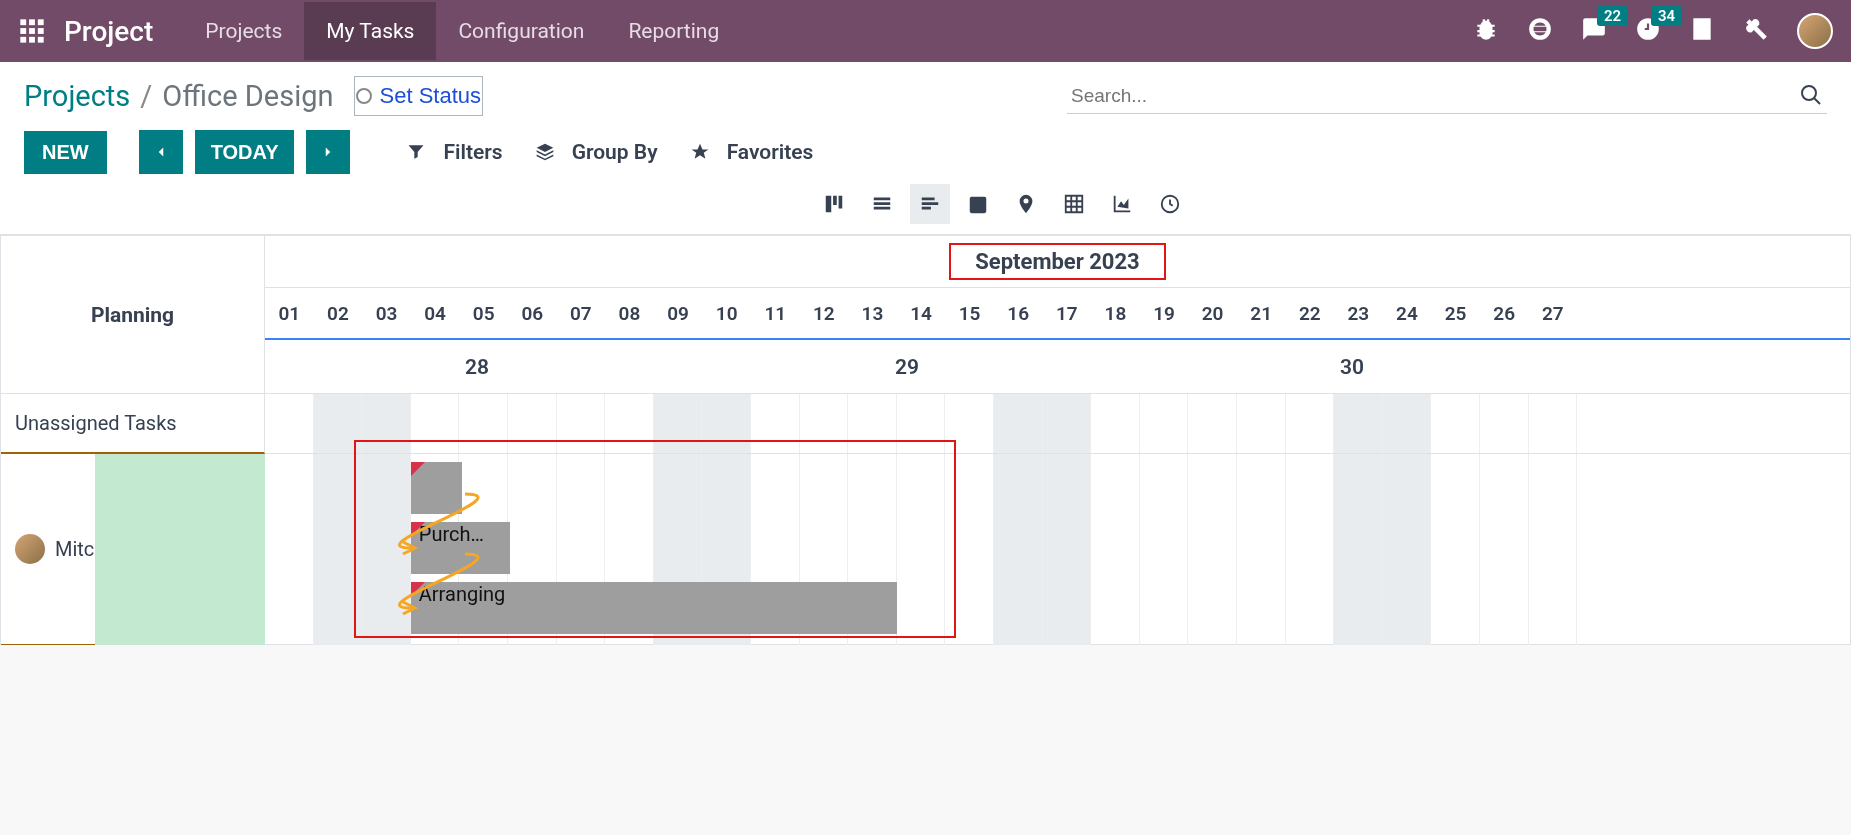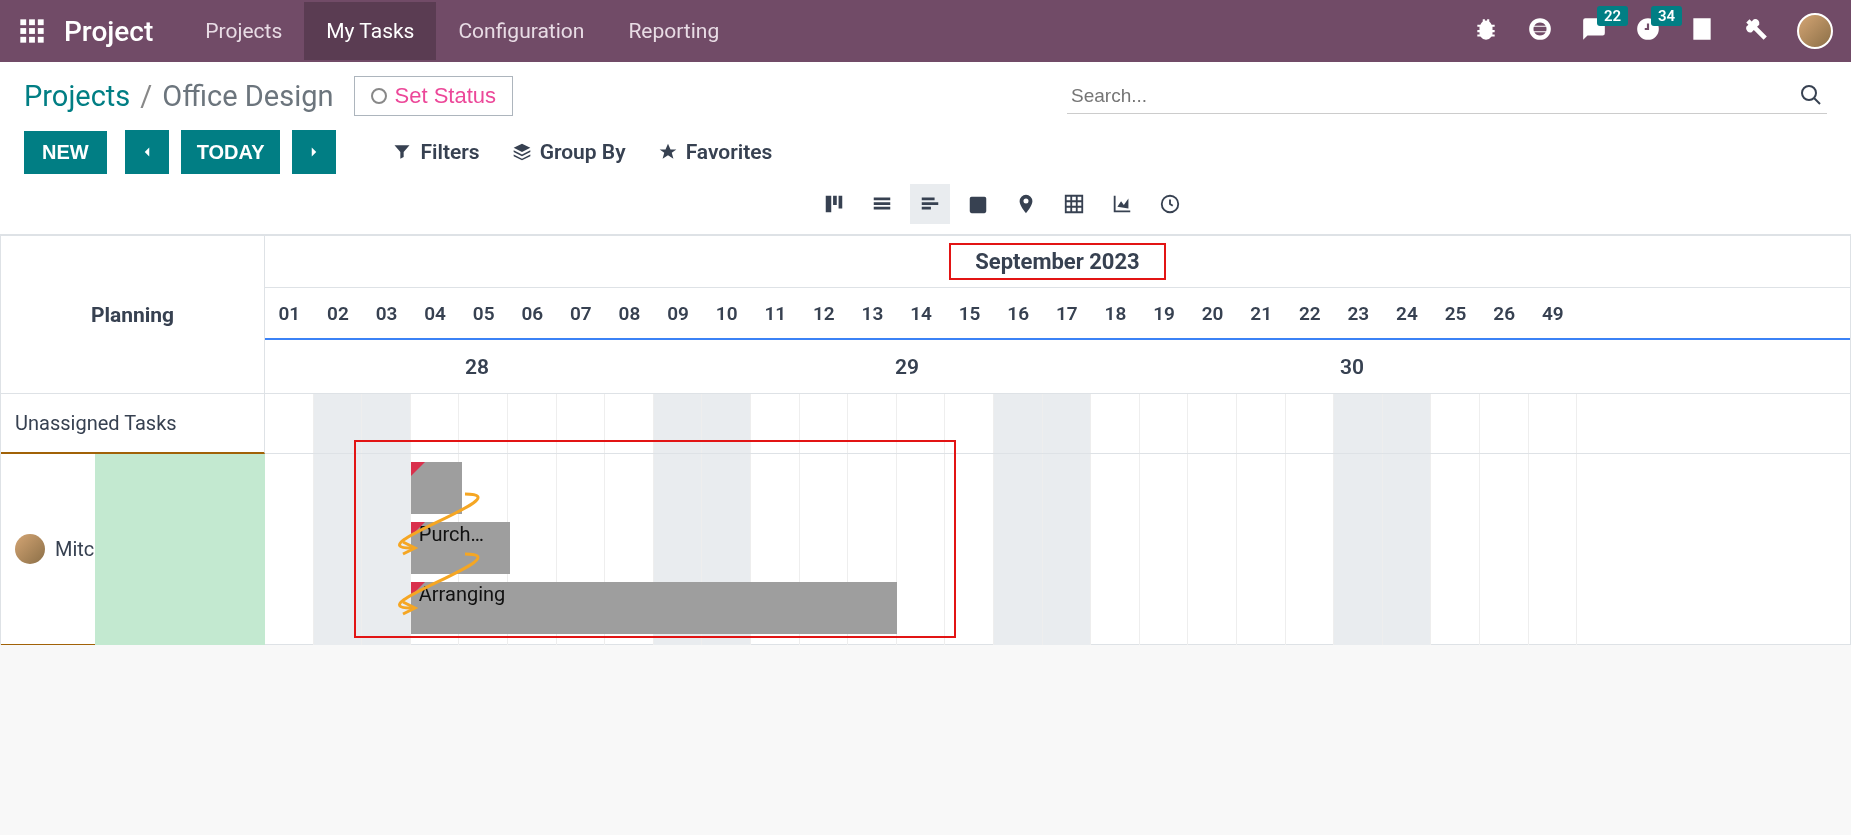--- a/index.html
+++ b/index.html
@@ -17,37 +17,37 @@
 .badge { position: absolute; top: -10px; left: 16px; background: #017e84; color: #fff; font-size: 15px; font-weight: 600; padding: 1px 7px; border-radius: 3px; }
 .avatar { width: 36px; height: 36px; border-radius: 50%; background: linear-gradient(135deg,#d4a574,#8b6f47); border: 2px solid #fff; }
 
 
 .control-panel { background: #fff; padding: 14px 24px 10px; border-bottom: 1px solid #dee2e6; }
 .cp-row1 { display: flex; align-items: center; gap: 20px; }
 .breadcrumb { font-size: 29px; display: flex; align-items: center; gap: 10px; }
 .breadcrumb .bc-link { color: #017e84; cursor: pointer; }
 .breadcrumb .bc-sep { color: #888; }
 .breadcrumb .bc-current { color: #6c757d; }
-.set-status { border: 1px solid #adb5bd; padding: 6px 16px; font-size: 22px; color: #ec4899; display: flex; align-items: center; gap: 8px; cursor: pointer; background: #fff; }
+.set-status { border: 1px solid #adb5bd; padding: 6px 1px; font-size: 22px; color: #1d4ed8; display: flex; align-items: center; gap: 8px; cursor: pointer; background: #fff; }
 .set-status .circle { width: 16px; height: 16px; border: 2px solid #888; border-radius: 50%; }
 .search-wrap { margin-left: auto; position: relative; width: 760px; }
 .search-input { width: 100%; border: none; border-bottom: 1px solid #ccc; font-size: 19px; padding: 6px 34px 6px 4px; outline: none; color: #888; }
 .search-mag { position: absolute; right: 4px; top: 4px; }
 
 
 .cp-row2 { display: flex; align-items: center; margin-top: 14px; }
 .btn-new { background: #017e84; color: #fff; border: none; padding: 10px 18px; font-size: 20px; font-weight: 700; cursor: pointer; }
 .nav-btn { background: #017e84; color: #fff; border: none; width: 44px; height: 44px; cursor: pointer; display: inline-flex; align-items: center; justify-content: center; }
 .btn-today { background: #017e84; color: #fff; border: none; padding: 10px 16px; font-size: 20px; font-weight: 700; cursor: pointer; }
 .scale-group { margin-left: 32px; display: flex; gap: 4px; }
 .scale-btn { padding: 10px 16px; font-size: 20px; font-weight: 700; color: #017e84; background: transparent; border: 1px solid transparent; cursor: pointer; }
 .scale-btn.active { color: #374151; border: 1px solid #ccc; background: #fff; }
 .filter-group { margin-left: 56px; display: flex; align-items: center; gap: 32px; }
-.filter-btn { display: flex; align-items: center; gap: 8px; font-size: 21px; font-weight: 600; color: #374151; cursor: pointer; }
-.btn-group-nav { display: flex; gap: 12px; margin-left: 18px; }
+.filter-btn { display: flex; align-items: center; gap: 17px; font-size: 21px; font-weight: 600; color: #374151; cursor: pointer; }
+.btn-group-nav { display: flex; gap: 12px; margin-left: 32px; }
 
 .view-switcher { display: flex; gap: 8px; margin-top: 10px; margin-left: 790px; }
 .view-btn { width: 40px; height: 40px; display: flex; align-items: center; justify-content: center; cursor: pointer; }
 .view-btn.active { background: #e9ecef; }
 .view-btn svg { width: 22px; height: 22px; fill: #374151; }
 
 
 .gantt { background: #fff; border: 1px solid #dee2e6; margin: 0; position: relative; }
 .gantt-header-left { position: absolute; left: 0; top: 0; width: 264px; height: 158px; border-right: 1px solid #dee2e6; display: flex; align-items: center; justify-content: center; font-size: 21px; font-weight: 700; background: #fff; border-bottom: 1px solid #dee2e6; }
 .gantt-header-right { position: absolute; left: 264px; right: 0; top: 0; }
@@ -267,21 +267,21 @@
         <div class="day-cell">17</div>
         <div class="day-cell">18</div>
         <div class="day-cell">19</div>
         <div class="day-cell">20</div>
         <div class="day-cell">21</div>
         <div class="day-cell">22</div>
         <div class="day-cell">23</div>
         <div class="day-cell">24</div>
         <div class="day-cell">25</div>
         <div class="day-cell">26</div>
-        <div class="day-cell">49</div>
+        <div class="day-cell">27</div>
       </div>
     <div class="week-row" id="week-row" style="position:relative;">
         <div class="week-cell" style="left: 200px;">28</div>
         <div class="week-cell" style="left: 630px;">29</div>
         <div class="week-cell" style="left: 1075px;">30</div>
       </div>
   </div>
 
   <div class="gantt-body" id="gantt-body" style="height:252px;">
 

